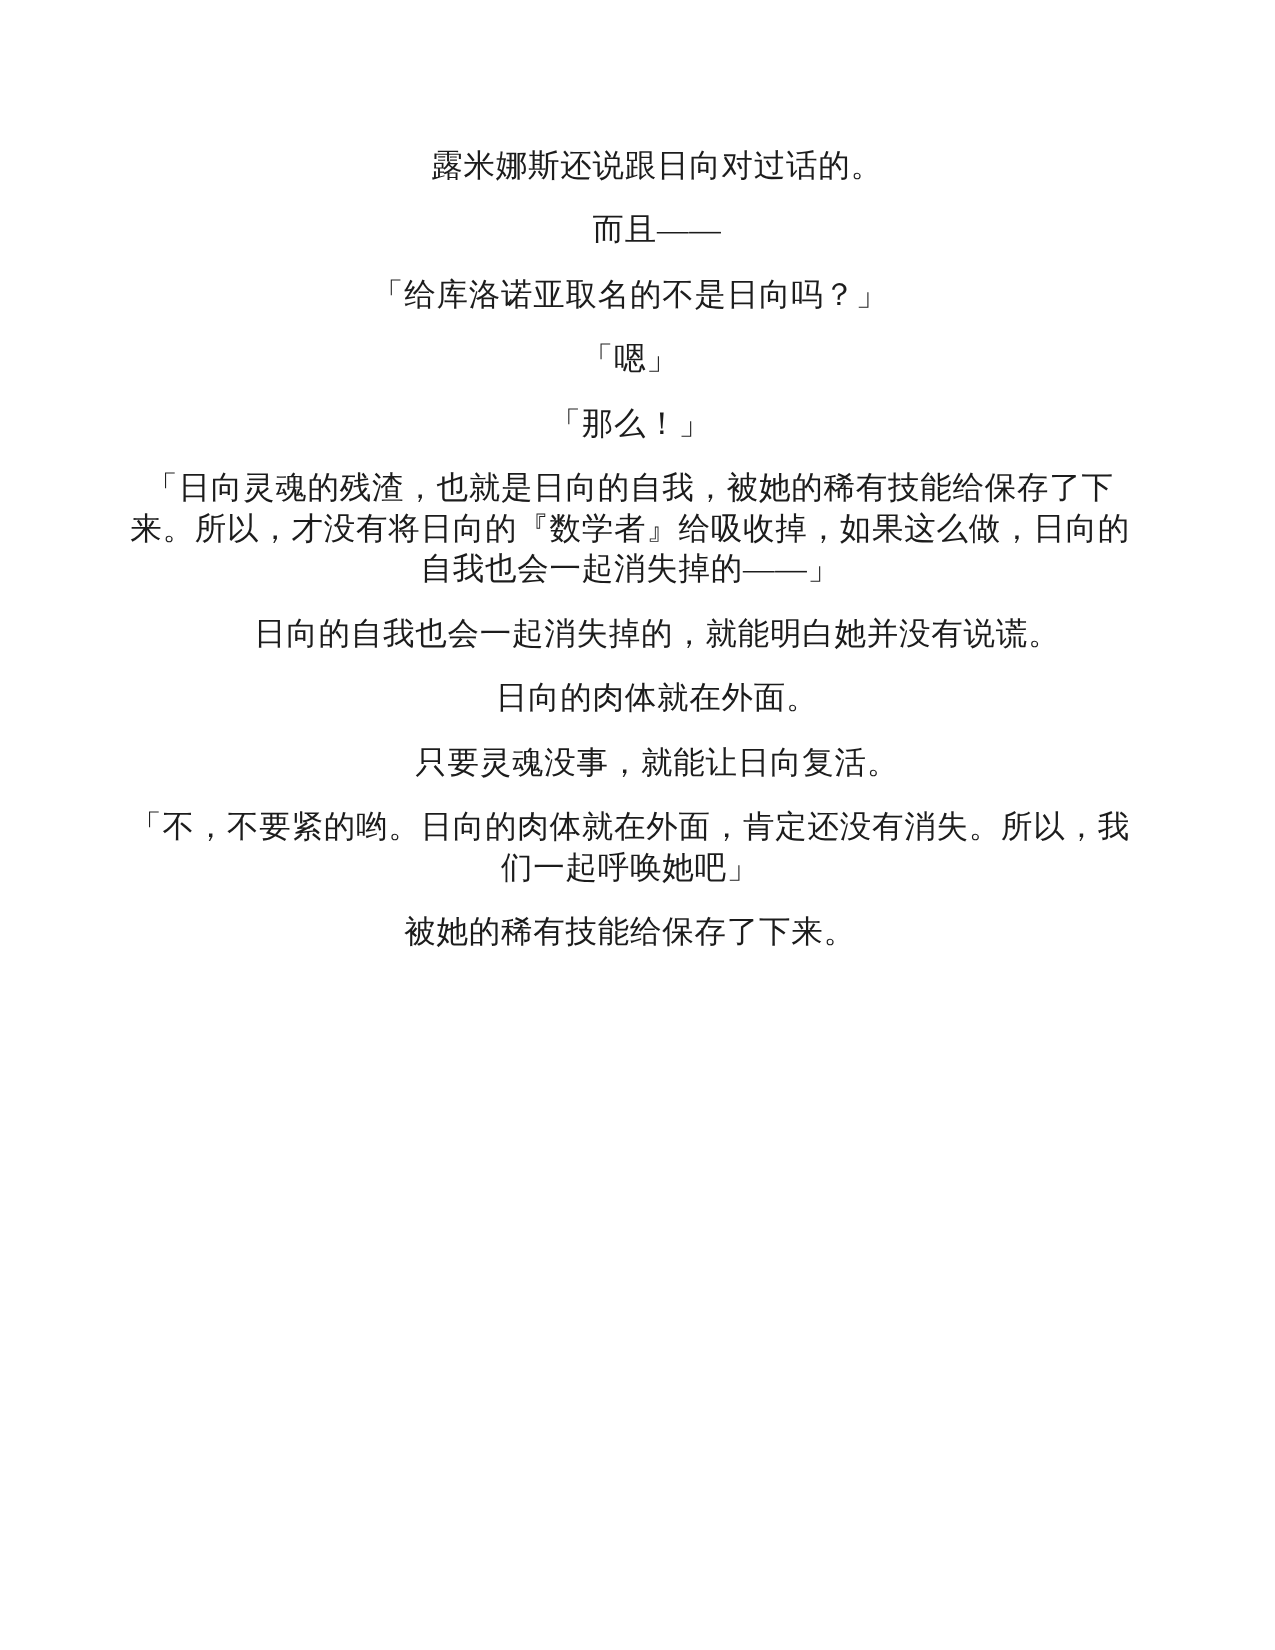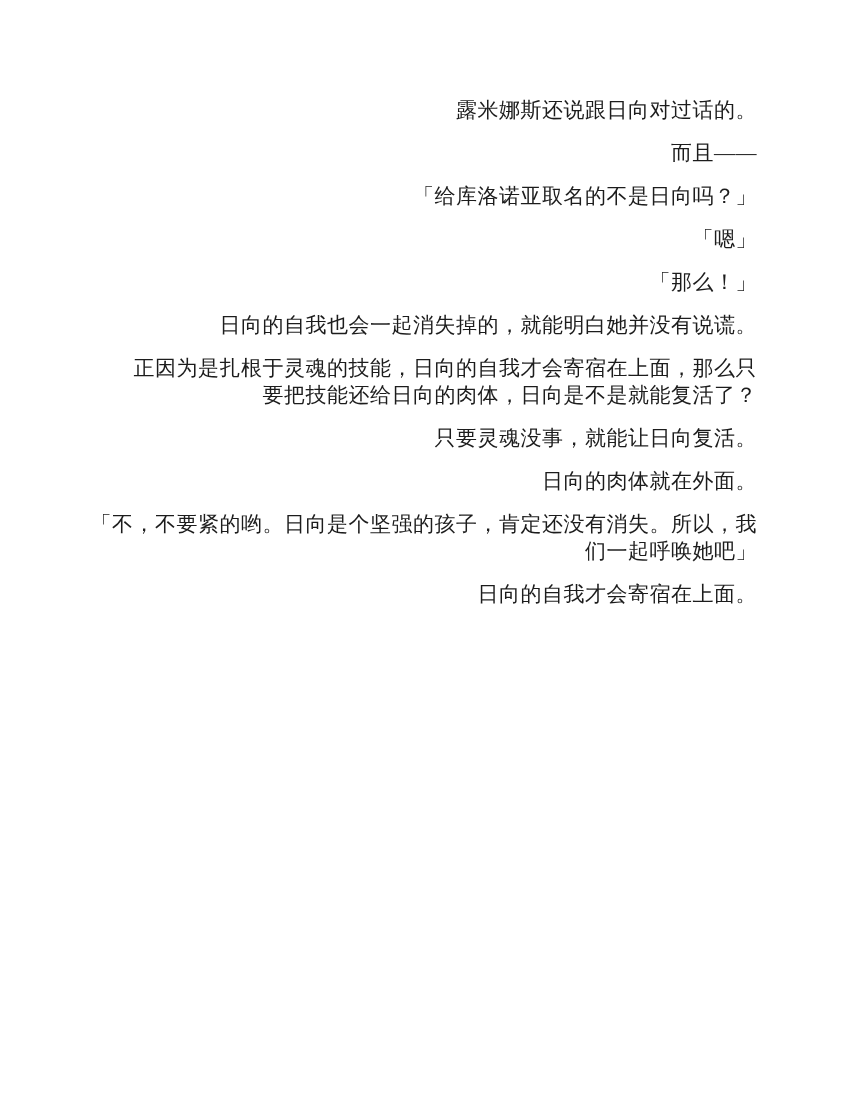--- a/index.html
+++ b/index.html
@@ -18,21 +18,21 @@
   }
   .text-column {
     position: absolute;
     left: 83px;
     top: 97px;
     width: 674px;
     font-family: "Liberation Serif", "DejaVu Serif", serif;
     font-size: 21px;
     line-height: 27px;
     color: #1c1c1c;
-    text-align: right;
+    text-align: center;
     letter-spacing: 0.5px;
   }
   .text-column p {
     margin: 0 0 16px 0;
     word-break: break-all;
     overflow-wrap: break-word;
   }
   .text-column p.indent {
     text-indent: 36px;
   }
@@ -41,20 +41,20 @@
 <body>
 
 <div class="page" style="background: rgb(255, 255, 255);">
   <div class="text-column" style="color: rgb(28, 28, 28);">
 
   <p class="indent">露米娜斯还说跟日向对过话的。</p>
       <p class="indent">而且——</p>
       <p>「给库洛诺亚取名的不是日向吗？」</p>
       <p>「嗯」</p>
       <p>「那么！」</p>
+      <p>「日向灵魂的残渣，也就是日向的自我，被她的稀有技能给保存了下来。所以，才没有将日向的『数学者』给吸收掉，如果这么做，日向的自我也会一起消失掉的——」</p>
       <p class="indent">日向的自我也会一起消失掉的，就能明白她并没有说谎。</p>
-      <p class="indent">正因为是扎根于灵魂的技能，日向的自我才会寄宿在上面，那么只要把技能还给日向的肉体，日向是不是就能复活了？</p>
+      <p class="indent">日向的肉体就在外面。</p>
       <p class="indent">只要灵魂没事，就能让日向复活。</p>
-      <p class="indent">日向的肉体就在外面。</p>
-      <p>「不，不要紧的哟。日向是个坚强的孩子，肯定还没有消失。所以，我们一起呼唤她吧」</p>
-      <p>日向的自我才会寄宿在上面。</p>
+      <p>「不，不要紧的哟。日向的肉体就在外面，肯定还没有消失。所以，我们一起呼唤她吧」</p>
+      <p>被她的稀有技能给保存了下来。</p>
     </div>
 </div>
 
 </body></html>

